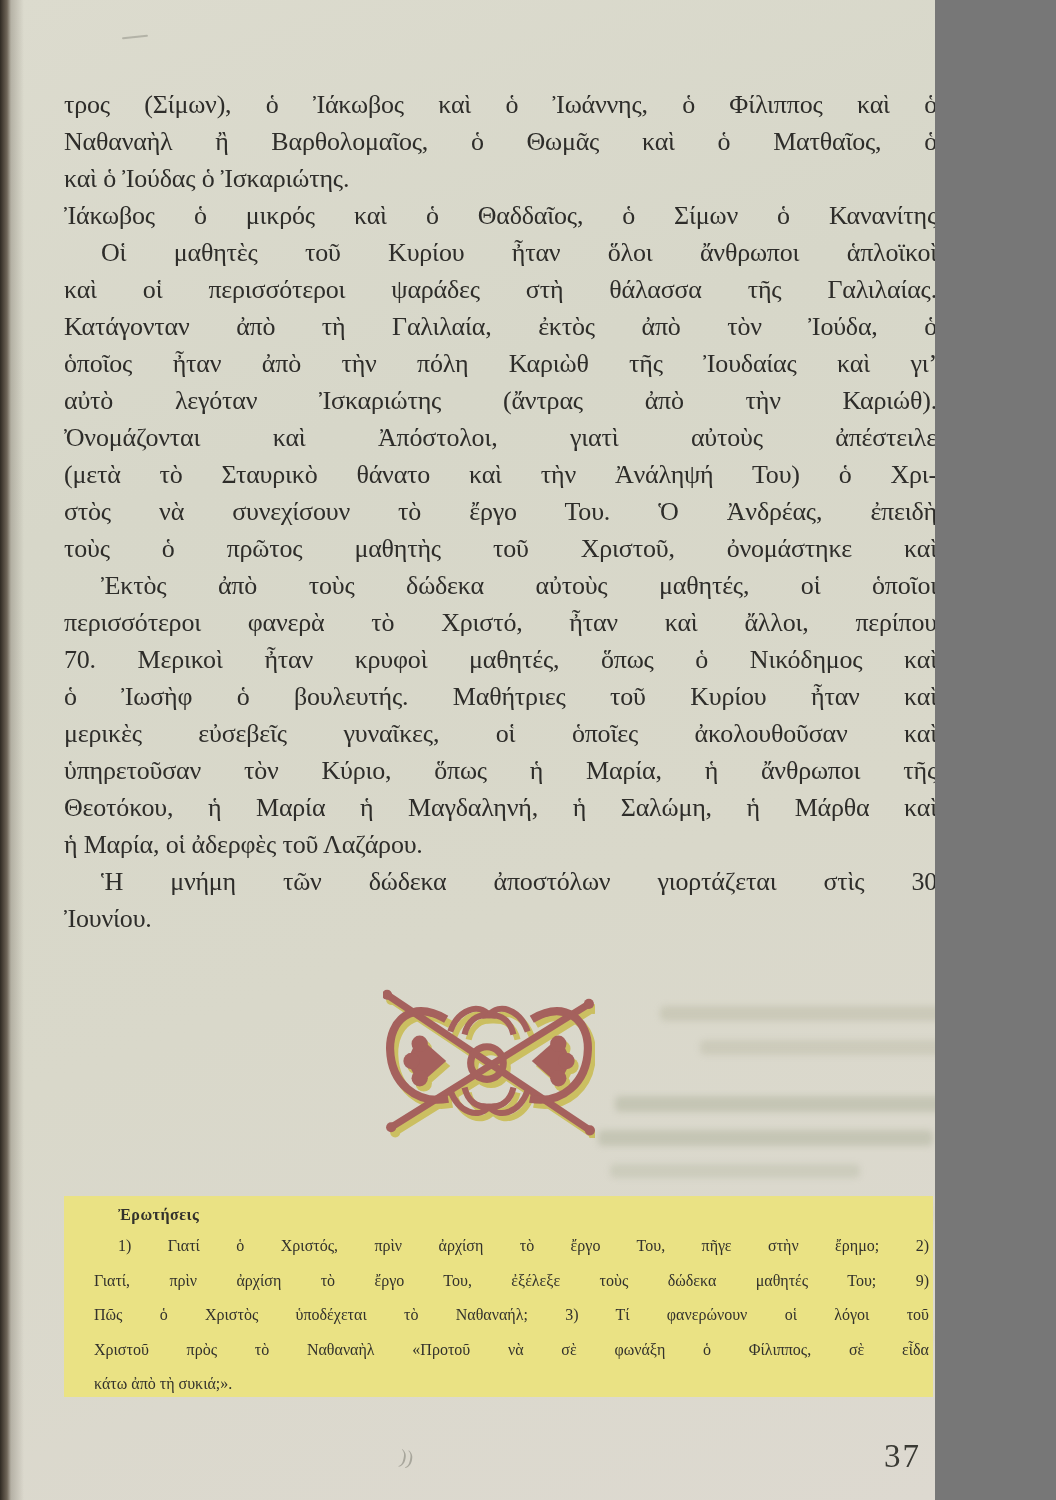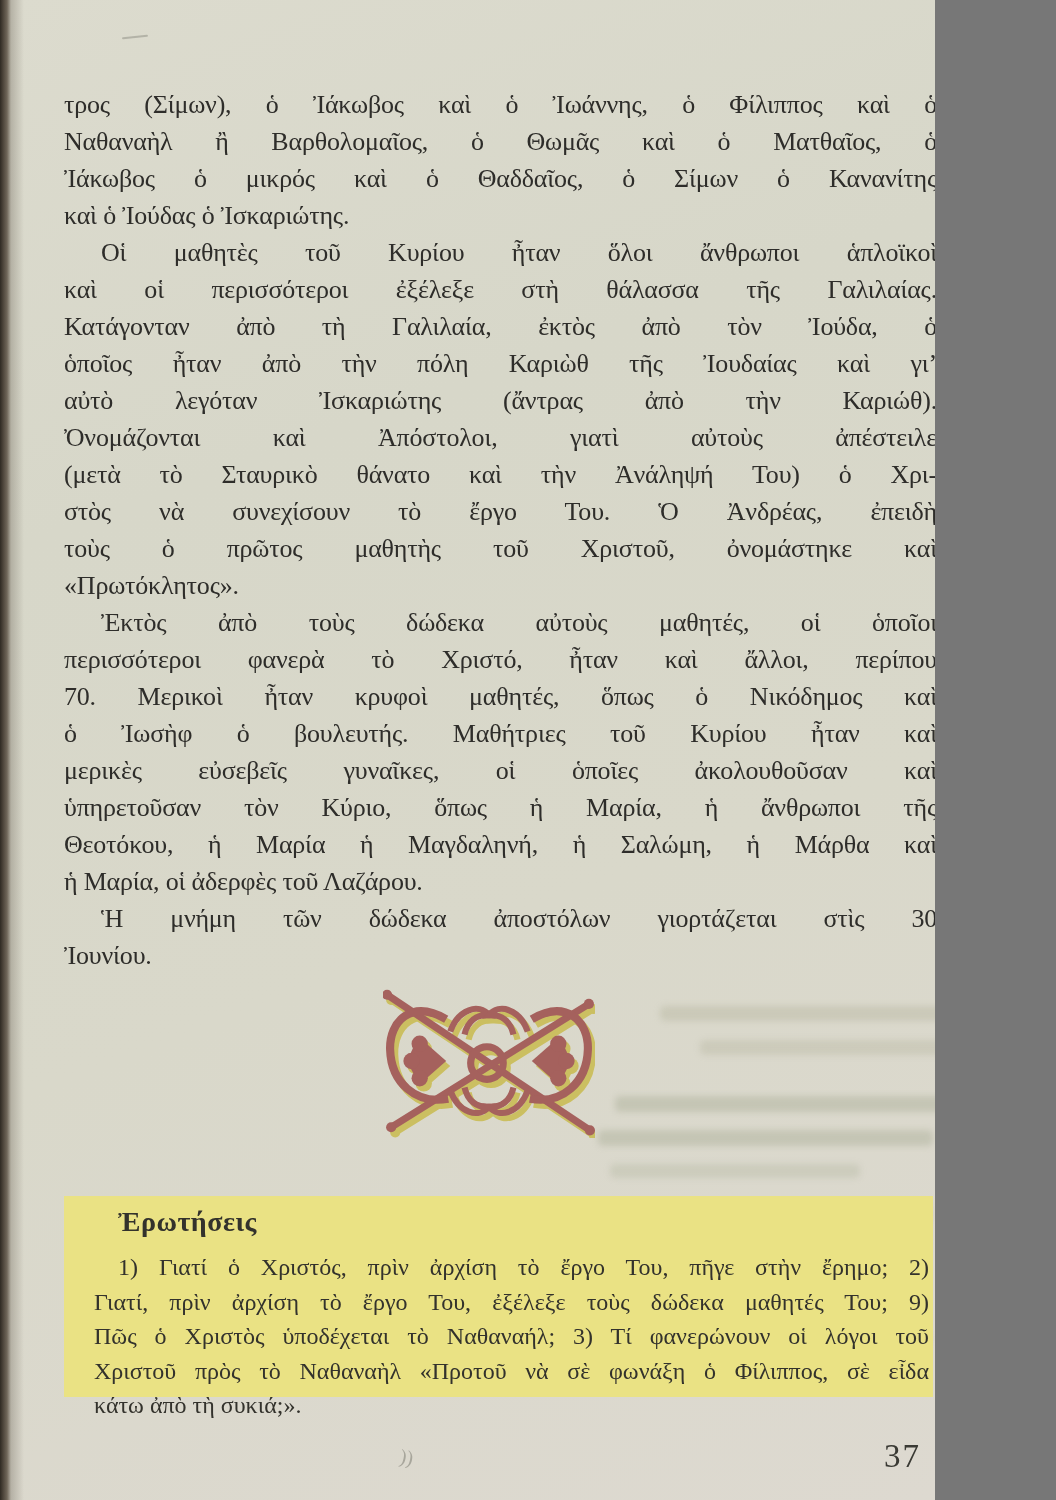--- a/index.html
+++ b/index.html
@@ -37,22 +37,22 @@
   .g5 { left:610px; top:1164px; width:250px; height:14px; background:rgba(140,148,118,.18); }
   .g6 { left:560px; top:1206px; width:370px; height:16px; background:rgba(158,150,70,.30); }
   .g7 { left:640px; top:1240px; width:285px; height:14px; background:rgba(158,150,70,.22); }
   .g8 { left:820px; top:1332px; width:110px; height:13px; background:rgba(158,150,70,.18); }
   
   .questions {
     position:absolute; left:64px; top:1196px; width:869px; height:201px;
     background:#eae284; box-sizing:border-box; padding:8px 4px 0 30px;
     color:#33322c;
   }
-  .q-title { margin:2px 0 12px 24px; font-size:28px; font-weight:bold; letter-spacing:.5px; }
-  .q-lines { font-size:24px; line-height:34.5px; }
+  .q-title { margin:2px 0 5px 24px; font-size:16px; font-weight:bold; letter-spacing:.5px; }
+  .q-lines { font-size:16px; line-height:34.5px; }
   .q-lines .line.indent { text-indent:24px; }
   
   .page-number {
     position:absolute; left:884px; top:1438px;
     font-size:33px; color:#3a3a34; letter-spacing:2px;
   }
   .pencil-mark {
     position:absolute; left:400px; top:1446px; font-size:20px;
     color:rgba(115,115,105,.5); transform:rotate(12deg);
   }
@@ -67,34 +67,33 @@
 
 <div class="page">
 
   <div class="binding-edge"></div>
   <div class="top-dash"></div>
 
   <main class="body-text">
     <p class="para">
       <span class="line" style="display:block">τρος (Σίμων), ὁ Ἰάκωβος καὶ ὁ Ἰωάννης, ὁ Φίλιππος καὶ ὁ</span>
       <span class="line" style="display:block">Ναθαναὴλ ἢ Βαρθολομαῖος, ὁ Θωμᾶς καὶ ὁ Ματθαῖος, ὁ</span>
+      <span class="line last" style="display:block">καὶ ὁ Ἰούδας ὁ Ἰσκαριώτης.</span>
       <span class="line" style="display:block">Ἰάκωβος ὁ μικρός καὶ ὁ Θαδδαῖος, ὁ Σίμων ὁ Κανανίτης</span>
-      <span class="line last" style="display:block">καὶ ὁ Ἰούδας ὁ Ἰσκαριώτης.</span>
     </p>
     <p class="para">
       <span class="line indent" style="display:block">Οἱ μαθητὲς τοῦ Κυρίου ἦταν ὅλοι ἄνθρωποι ἁπλοϊκοὶ</span>
-      <span class="line" style="display:block">καὶ οἱ περισσότεροι ἐξέλεξε στὴ θάλασσα τῆς Γαλιλαίας.</span>
+      <span class="line" style="display:block">καὶ οἱ περισσότεροι ψαράδες στὴ θάλασσα τῆς Γαλιλαίας.</span>
       <span class="line" style="display:block">Κατάγονταν ἀπὸ τὴ Γαλιλαία, ἐκτὸς ἀπὸ τὸν Ἰούδα, ὁ</span>
       <span class="line" style="display:block">ὁποῖος ἦταν ἀπὸ τὴν πόλη Καριὼθ τῆς Ἰουδαίας καὶ γι’</span>
       <span class="line" style="display:block">αὐτὸ λεγόταν Ἰσκαριώτης (ἄντρας ἀπὸ τὴν Καριώθ).</span>
       <span class="line" style="display:block">Ὀνομάζονται καὶ Ἀπόστολοι, γιατὶ αὐτοὺς ἀπέστειλε</span>
       <span class="line" style="display:block">(μετὰ τὸ Σταυρικὸ θάνατο καὶ τὴν Ἀνάληψή Του) ὁ Χρι-</span>
       <span class="line" style="display:block">στὸς νὰ συνεχίσουν τὸ ἔργο Του. Ὁ Ἀνδρέας, ἐπειδὴ</span>
       <span class="line" style="display:block">τοὺς ὁ πρῶτος μαθητὴς τοῦ Χριστοῦ, ὀνομάστηκε καὶ</span>
-      <span class="line last" style="display:block">«Πρωτόκλητος».</span>
     </p>
     <p class="para">
       <span class="line indent" style="display:block">Ἐκτὸς ἀπὸ τοὺς δώδεκα αὐτοὺς μαθητές, οἱ ὁποῖοι</span>
       <span class="line" style="display:block">περισσότεροι φανερὰ τὸ Χριστό, ἦταν καὶ ἄλλοι, περίπου</span>
       <span class="line" style="display:block">70. Μερικοὶ ἦταν κρυφοὶ μαθητές, ὅπως ὁ Νικόδημος καὶ</span>
       <span class="line" style="display:block">ὁ Ἰωσὴφ ὁ βουλευτής. Μαθήτριες τοῦ Κυρίου ἦταν καὶ</span>
       <span class="line" style="display:block">μερικὲς εὐσεβεῖς γυναῖκες, οἱ ὁποῖες ἀκολουθοῦσαν καὶ</span>
       <span class="line" style="display:block">ὑπηρετοῦσαν τὸν Κύριο, ὅπως ἡ Μαρία, ἡ ἄνθρωποι τῆς</span>
       <span class="line" style="display:block">Θεοτόκου, ἡ Μαρία ἡ Μαγδαληνή, ἡ Σαλώμη, ἡ Μάρθα καὶ</span>
       <span class="line last" style="display:block">ἡ Μαρία, οἱ ἀδερφὲς τοῦ Λαζάρου.</span>

